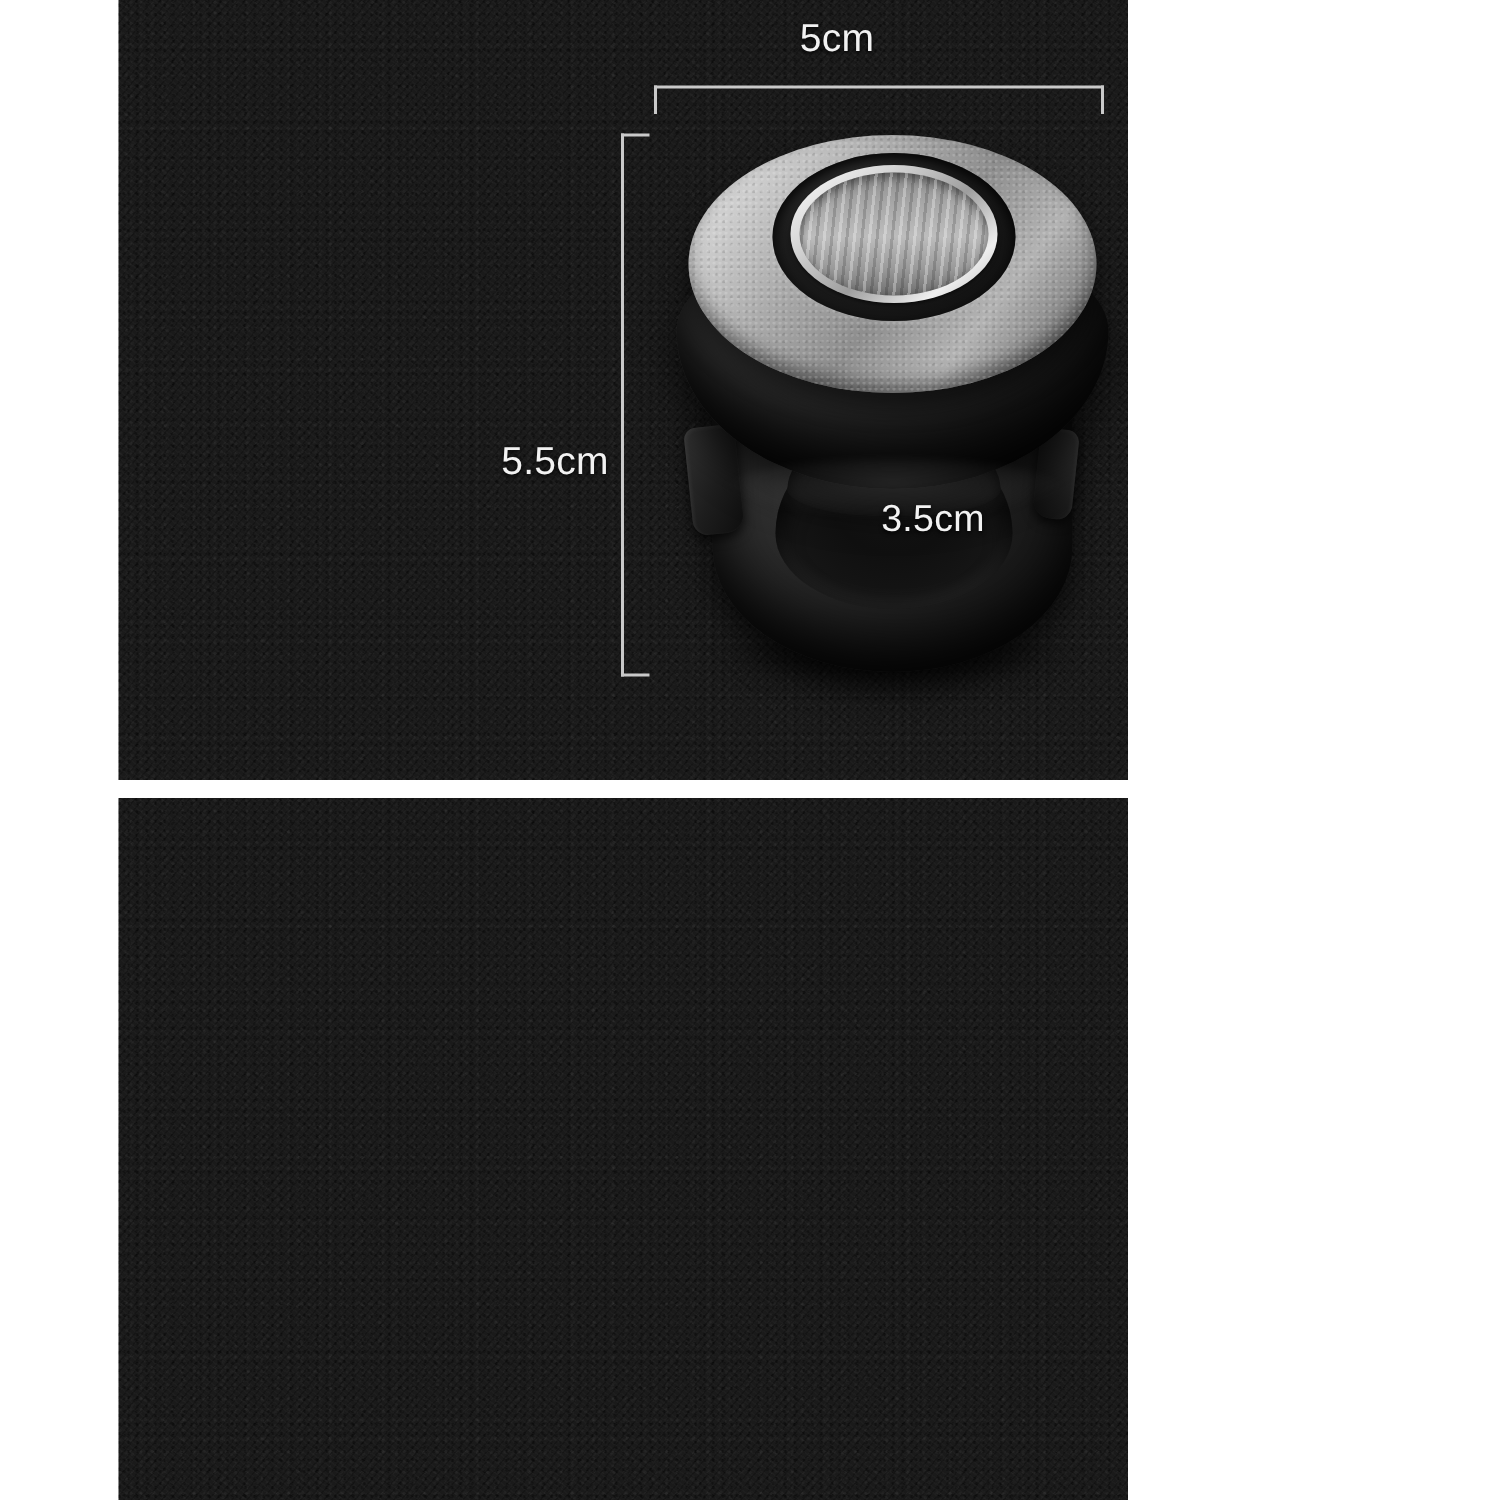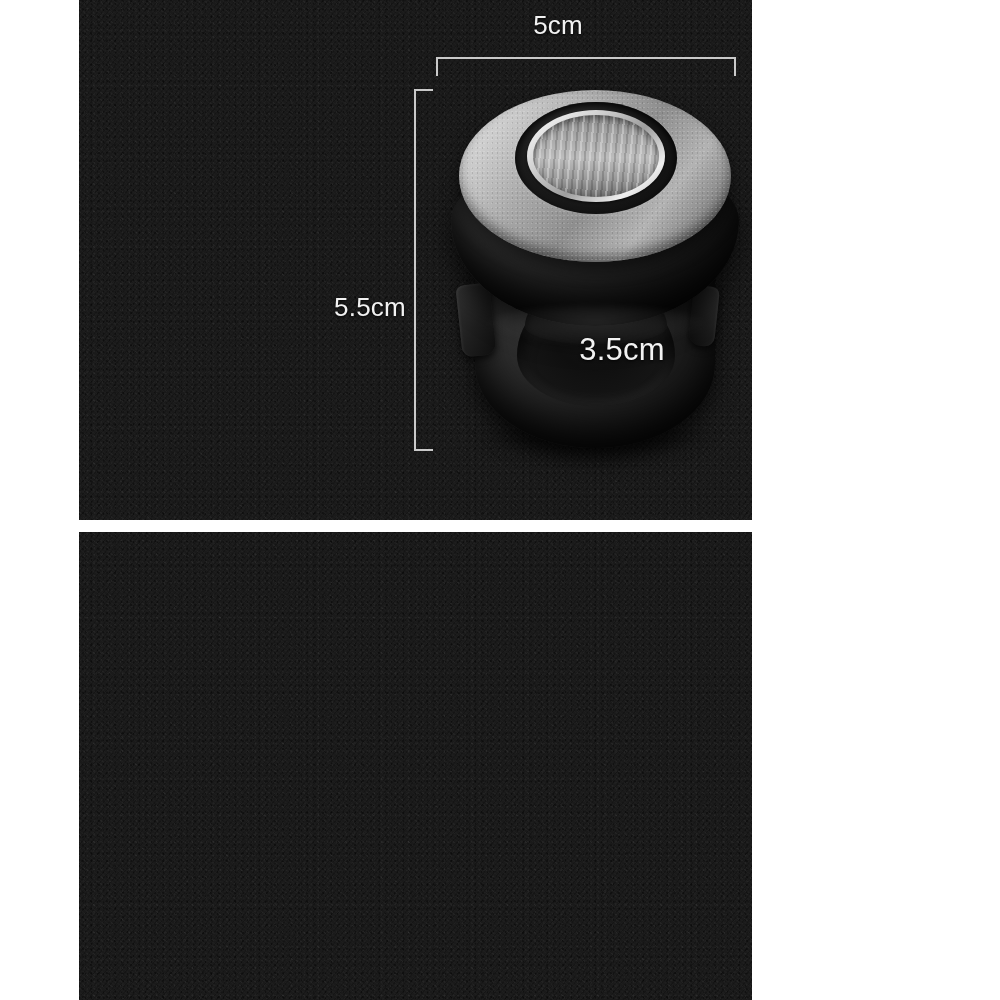--- a/index.html
+++ b/index.html
@@ -50,21 +50,21 @@
     color: #f2f2f2;
     font-size: 26px;
     font-weight: 400;
     letter-spacing: .2px;
     white-space: nowrap;
     text-shadow: 0 1px 3px rgba(0,0,0,.9);
     z-index: 6;
   }
   #label-width  { left: 479px; top: 10px;  transform: translateX(-50%); }
   #label-height { left: 291px; top: 256px; transform: translateX(-50%); margin-top: 36px; }
-  #label-depth  { left: 543px; top: 332px; transform: translateX(-50%); font-size: 31px; }
+  #label-depth  { left: 543px; top: 332px; transform: translateX(-50%); font-size: 25px; }
 
   
   #bracket-width {
     position: absolute;
     left: 357px; top: 57px;
     width: 300px; height: 19px;
     border-top: 2px solid #c9c9c9;
     border-left: 2px solid #c9c9c9;
     border-right: 2px solid #c9c9c9;
     box-sizing: border-box;

